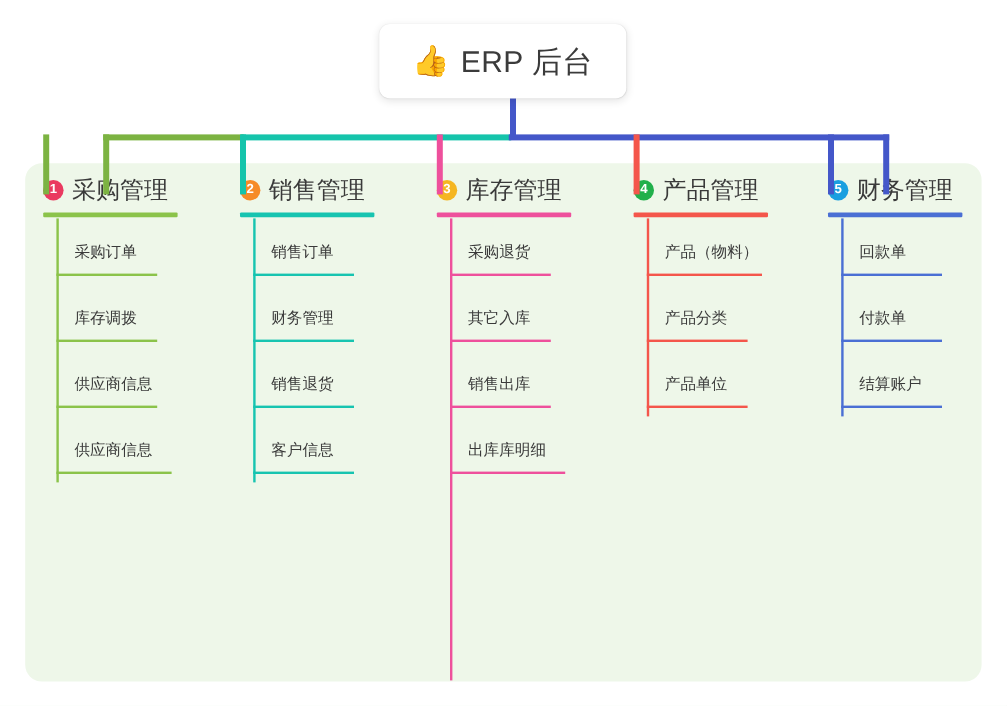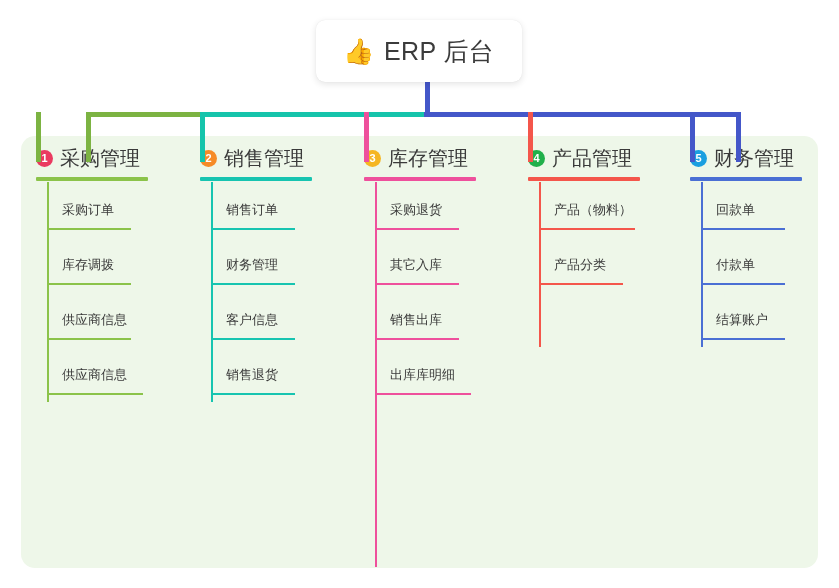--- a/index.html
+++ b/index.html
@@ -229,27 +229,27 @@
       <div class="items">
         <div class="item">
           <span class="item-label">销售订单</span>
           <div class="item-rule" style="background: rgb(23, 196, 176); width: 84px;"></div>
         </div>
         <div class="item">
           <span class="item-label">财务管理</span>
           <div class="item-rule" style="background: rgb(23, 196, 176); width: 84px;"></div>
         </div>
         <div class="item">
+          <span class="item-label">销售退货</span>
+          <div class="item-rule" style="background: rgb(23, 196, 176); width: 84px;"></div>
+        </div>
+        <div class="item">
           <span class="item-label">客户信息</span>
           <div class="item-rule" style="background: rgb(23, 196, 176); width: 84px;"></div>
         </div>
-        <div class="item">
-          <span class="item-label">销售退货</span>
-          <div class="item-rule" style="background: rgb(23, 196, 176); width: 84px;"></div>
-        </div>
       </div>
     </div>
     <div class="column" style="left: 358px;">
       <div class="col-header">
         <span class="badge" style="background: rgb(245, 182, 34);">3</span>
         <span class="col-title">库存管理</span>
       </div>
       <div class="col-rule" style="background: rgb(238, 80, 156);"></div>
       <div class="spine" style="background: rgb(238, 80, 156); height: 385px;"></div>
       <div class="items">
@@ -280,20 +280,24 @@
       <div class="spine" style="background: rgb(244, 86, 75); height: 165px;"></div>
       <div class="items">
         <div class="item">
           <span class="item-label">产品（物料）</span>
           <div class="item-rule" style="background: rgb(244, 86, 75); width: 96px;"></div>
         </div>
         <div class="item">
           <span class="item-label">产品分类</span>
           <div class="item-rule" style="background: rgb(244, 86, 75); width: 84px;"></div>
         </div>
+        <div class="item">
+          <span class="item-label">产品单位</span>
+          <div class="item-rule" style="background: rgb(244, 86, 75); width: 84px;"></div>
+        </div>
       </div>
     </div>
     <div class="column" style="left: 684px;">
       <div class="col-header">
         <span class="badge" style="background: rgb(26, 159, 224);">5</span>
         <span class="col-title">财务管理</span>
       </div>
       <div class="col-rule" style="background: rgb(74, 111, 212);"></div>
       <div class="spine" style="background: rgb(74, 111, 212); height: 165px;"></div>
       <div class="items">

